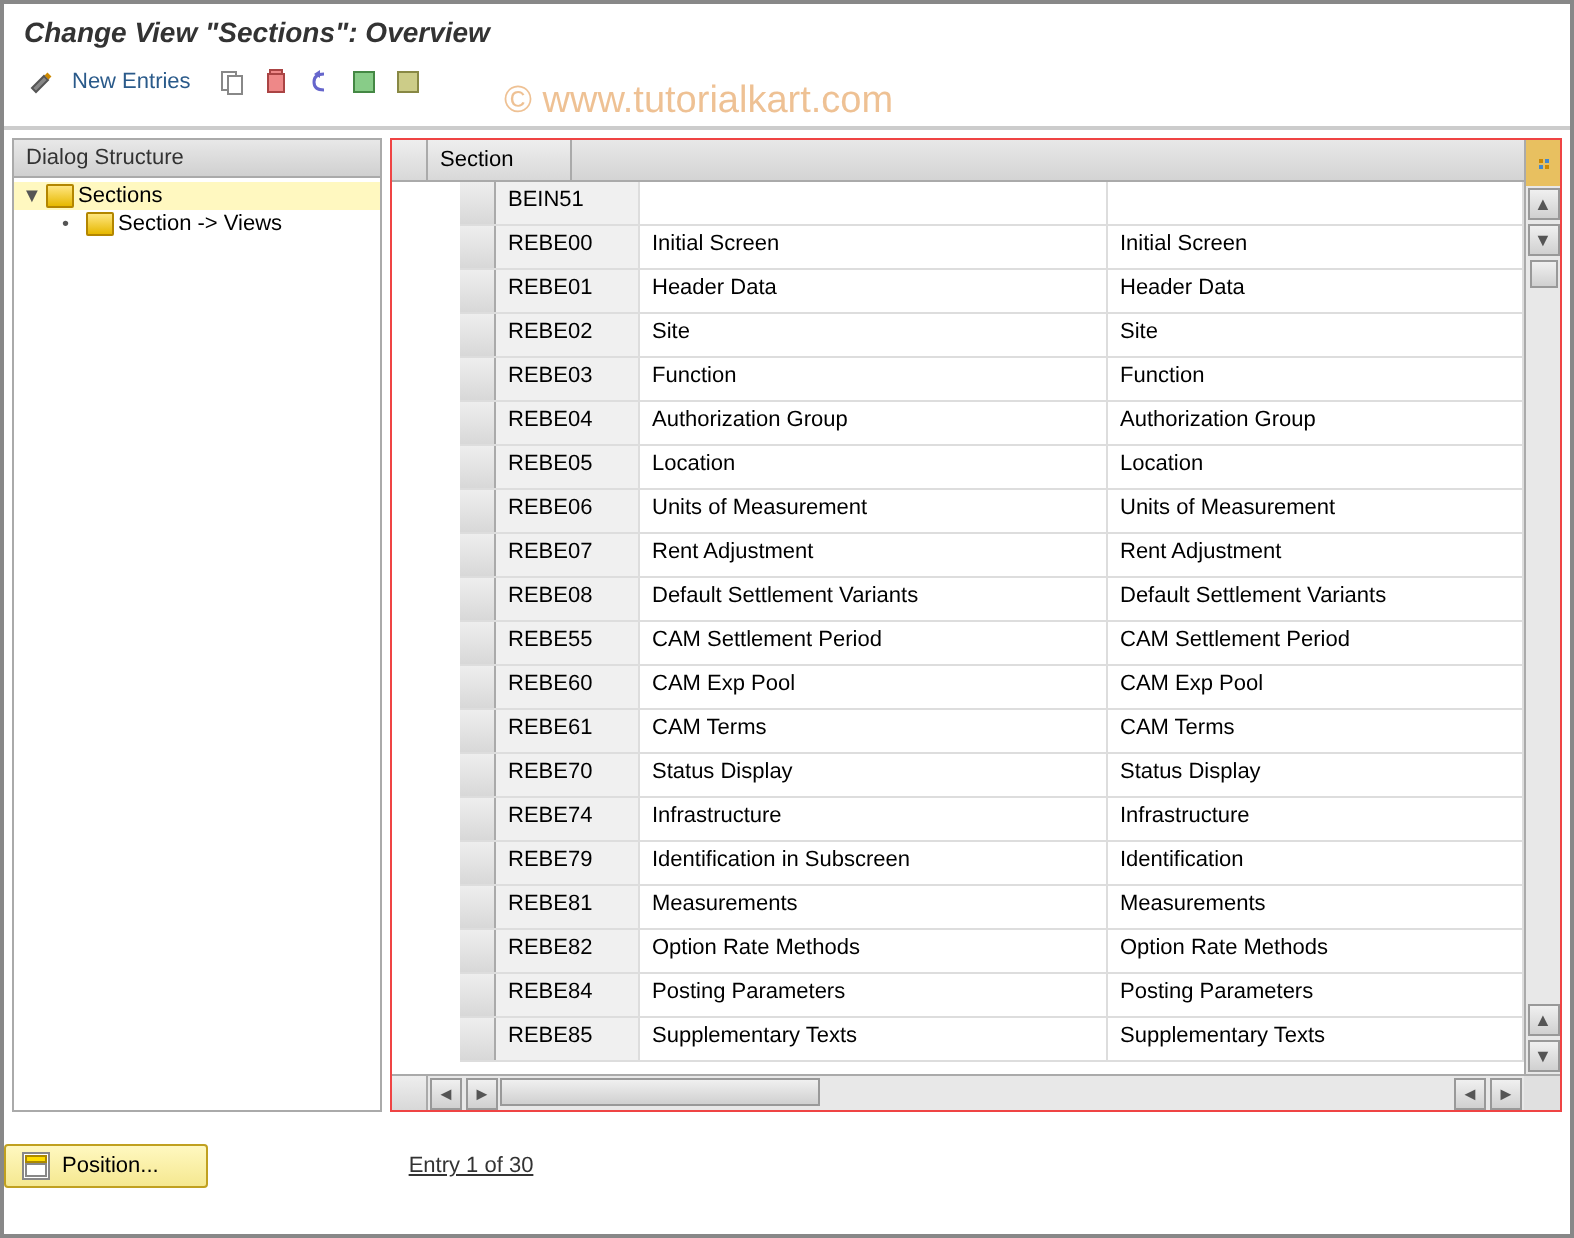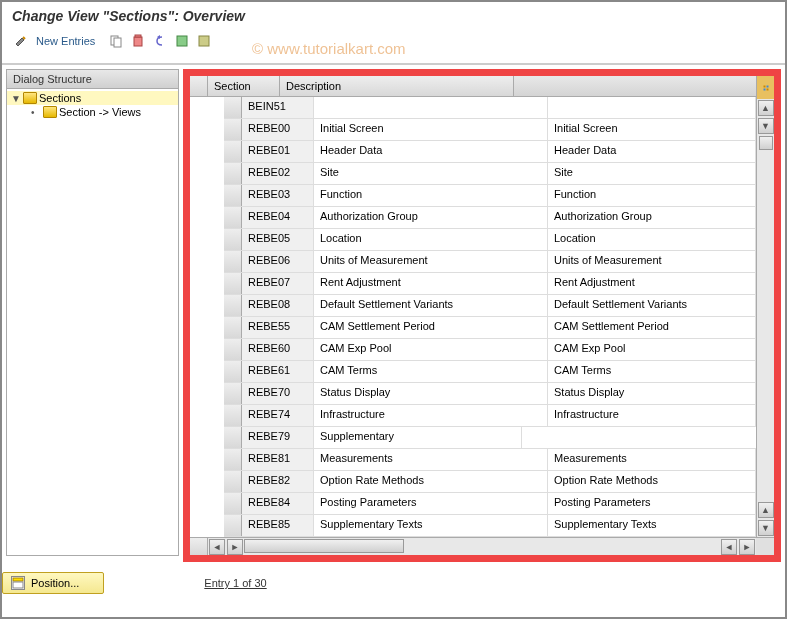--- a/index.html
+++ b/index.html
@@ -1,33 +1,33 @@
 <!DOCTYPE html>
 <html><head>
   <meta charset="utf-8">
   <style>
     * { margin: 0; padding: 0; box-sizing: border-box; font-family: Arial, sans-serif; font-size: 11px; }
     body { background: #fff; width: 787px; height: 619px; position: relative; border: 2px solid #888; overflow: hidden; }
     .title-bar { font-weight: bold; font-style: italic; font-size: 14px; padding: 6px 10px; color: #333; }
     .toolbar { display: flex; align-items: center; gap: 4px; padding: 2px 10px 13px; border-bottom: 2px solid #ccc; position: relative; }
     .toolbar-icon { width: 18px; height: 18px; display: inline-flex; align-items: center; justify-content: center; cursor: pointer; }
     .new-entries { color: #2a5a8a; cursor: pointer; margin-left: 2px; margin-right: 8px; }
-    .watermark { position: absolute; left: 250px; top: 38px; color: #e8a868; font-size: 15px; font-weight: normal; opacity: 0.7; pointer-events: none; }
+    .watermark { position: absolute; left: 250px; top: 38px; color: #e8a868; font-size: 19px; font-weight: normal; opacity: 0.7; pointer-events: none; }
     .content { display: flex; height: calc(100% - 120px); }
     .tree-panel { width: 200px; border: 1px solid #aaa; margin: 4px; background: #f5f5f5; display: flex; flex-direction: column; }
     .tree-header { background: linear-gradient(#e8e8e8, #d0d0d0); padding: 3px 6px; border-bottom: 1px solid #aaa; color: #333; }
     .tree-body { background: #fff; flex: 1; padding: 2px 0; }
     .tree-item { display: flex; align-items: center; padding: 1px 4px; cursor: pointer; gap: 2px; }
     .tree-item.selected { background: #fff8c0; }
     .tree-item.child { padding-left: 24px; }
     .tree-arrow { width: 10px; color: #555; font-size: 10px; }
     .folder-icon { width: 14px; height: 12px; display: inline-block; }
     .folder-open { background: linear-gradient(#ffe680, #e6b800); border: 1px solid #b38600; border-radius: 1px; }
     .table-panel { flex: 1; margin: 4px 4px 4px 0; display: flex; flex-direction: column; }
-    .table-wrap { border: 7px solid #ef4444; background: #f0f0f0; flex: 1; display: flex; flex-direction: column; position: relative; }
+    .table-wrap { border: 1px solid #ef4444; background: #f0f0f0; flex: 1; display: flex; flex-direction: column; position: relative; }
     .table-header-row { display: flex; background: linear-gradient(#e8e8e8, #d4d4d4); border-bottom: 1px solid #aaa; }
     .th { padding: 4px 6px; border-right: 1px solid #aaa; background: linear-gradient(#eee, #d8d8d8); }
     .th.row-sel { width: 18px; }
     .th.section { width: 72px; }
     .th.desc { width: 234px; }
     .th.title { width: 208px; }
     .th.corner { width: 18px; background: #e8c060; border-right: none; display: flex; align-items: center; justify-content: center; }
     .table-body { flex: 1; overflow: hidden; background: #fff; padding-left: 34px; }
     .data-row { display: flex; height: 22px; border-bottom: 1px solid #ddd; }
     .row-handle { width: 18px; background: linear-gradient(#eee, #d8d8d8); border-right: 1px solid #aaa; }
@@ -110,21 +110,20 @@
     </div>
   </div>
 
   <div class="table-panel">
     <div class="table-wrap">
       <div style="display:flex; flex:1; overflow:hidden;">
         <div style="flex:1; display:flex; flex-direction:column;">
           <div class="table-header-row">
             <div class="th row-sel"></div>
             <div class="th section">Section</div>
-            <div class="th desc">Description</div>
           </div>
           <div class="table-body" id="table-body">
               <div class="data-row">
                 <div class="row-handle"></div>
                 <div class="cell section">BEIN51</div>
                 <div class="cell desc"></div>
                 <div class="cell title"></div>
               </div>
               <div class="data-row">
                 <div class="row-handle"></div>
@@ -206,21 +205,22 @@
               </div>
               <div class="data-row">
                 <div class="row-handle"></div>
                 <div class="cell section">REBE74</div>
                 <div class="cell desc">Infrastructure</div>
                 <div class="cell title">Infrastructure</div>
               </div>
               <div class="data-row">
                 <div class="row-handle"></div>
                 <div class="cell section">REBE79</div>
-                <div class="cell title">Supplementary</div>
+                <div class="cell desc">Identification in Subscreen</div>
+                <div class="cell title">Identification</div>
               </div>
               <div class="data-row">
                 <div class="row-handle"></div>
                 <div class="cell section">REBE81</div>
                 <div class="cell desc">Measurements</div>
                 <div class="cell title">Measurements</div>
               </div>
               <div class="data-row">
                 <div class="row-handle"></div>
                 <div class="cell section">REBE82</div>

